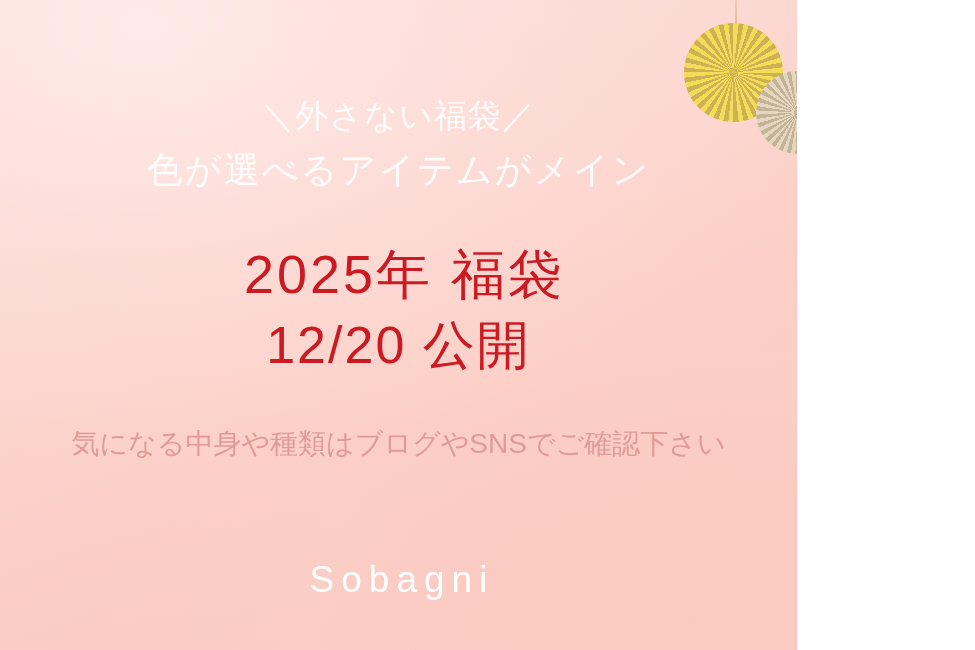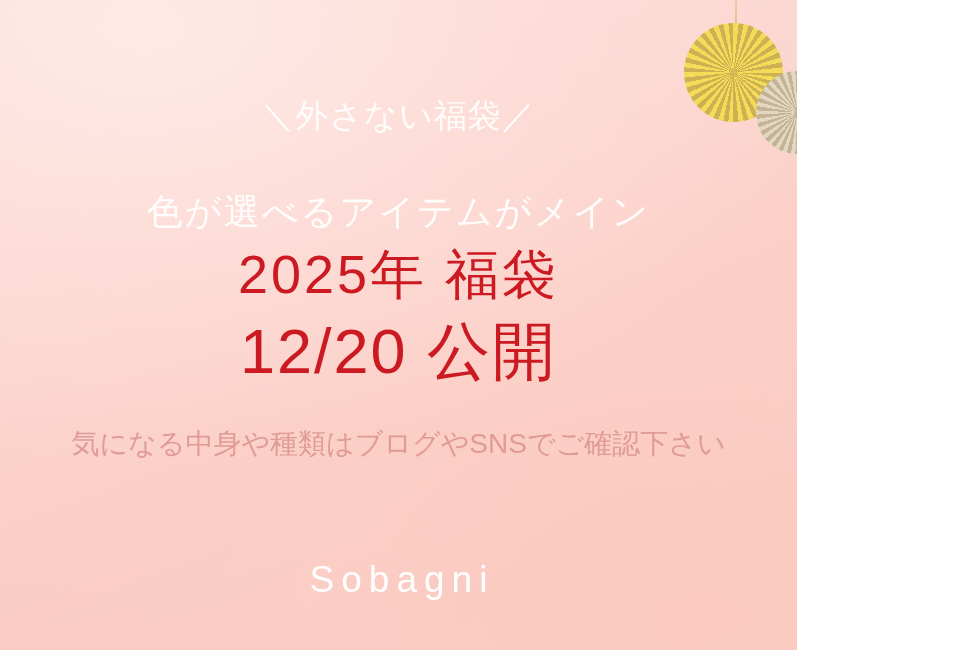--- a/index.html
+++ b/index.html
@@ -81,35 +81,35 @@
     letter-spacing: 1px;
   }
 
   #catch-line-2 {
     top: 148px;
     font-size: 36px;
     line-height: 1.2;
     color: rgba(255,255,255,0.92);
     font-weight: 300;
     letter-spacing: 2px;
-    margin-top: 42px;
   }
 
   #headline-year {
     top: 246px;
     font-size: 54px;
     line-height: 1.05;
     color: #cc1a22;
     font-weight: 300;
     letter-spacing: 3px;
+    padding-left: 6px;
   }
 
   #headline-date {
     top: 318px;
-    font-size: 63px;
+    font-size: 52px;
     line-height: 1.05;
     color: #cc1a22;
     font-weight: 400;
     letter-spacing: 2px;
   }
 
   #subtitle {
     top: 427px;
     font-size: 28px;
     line-height: 1.2;

